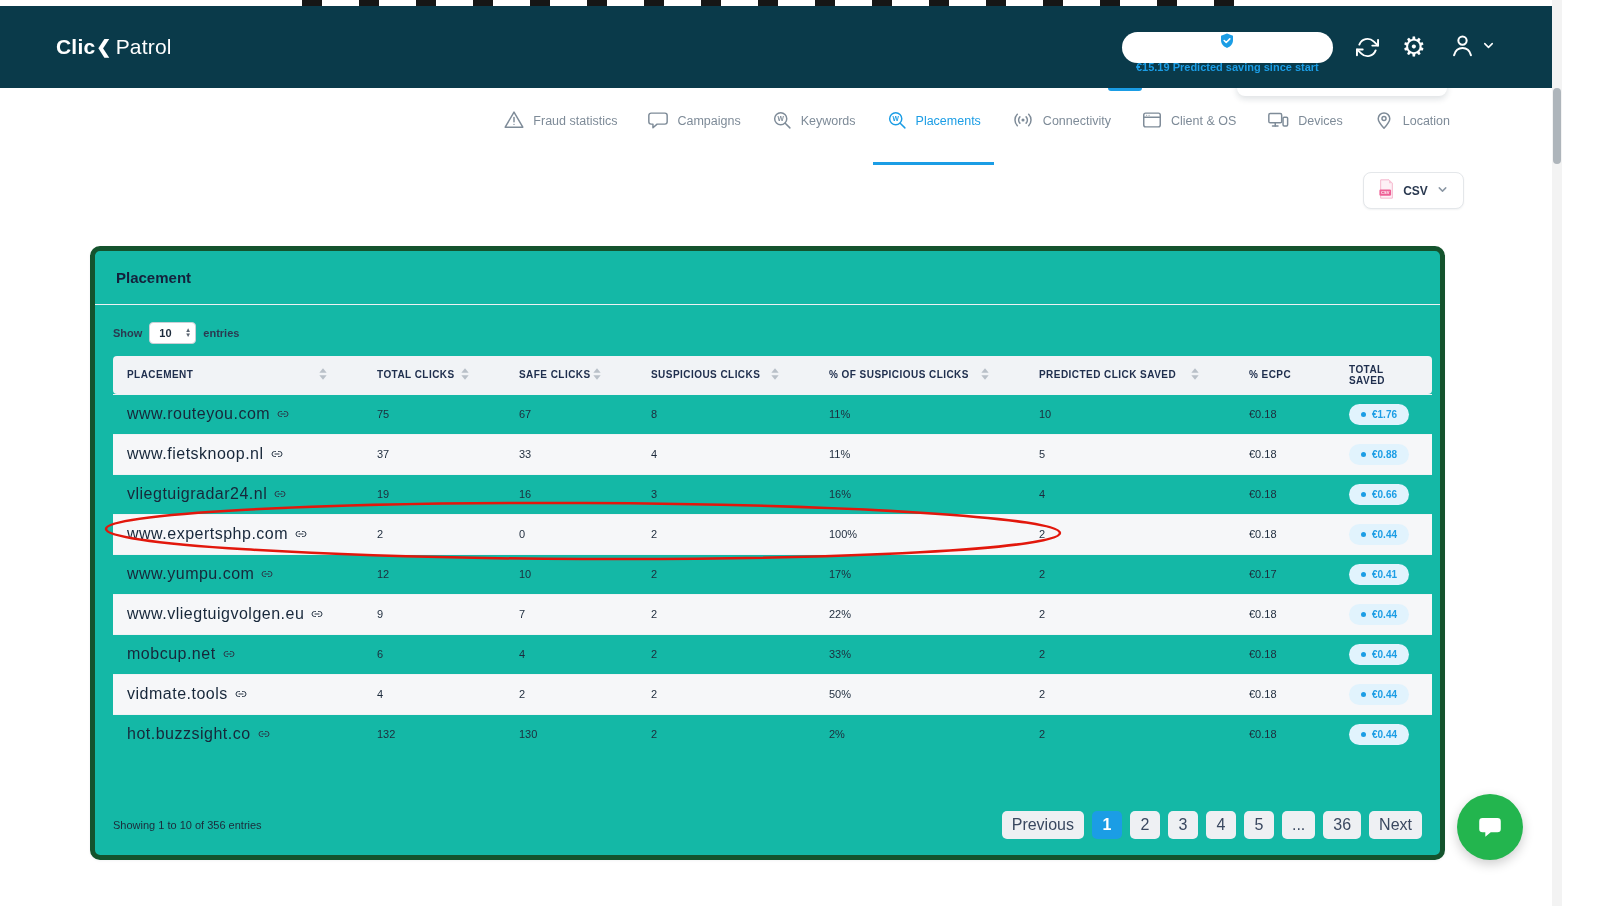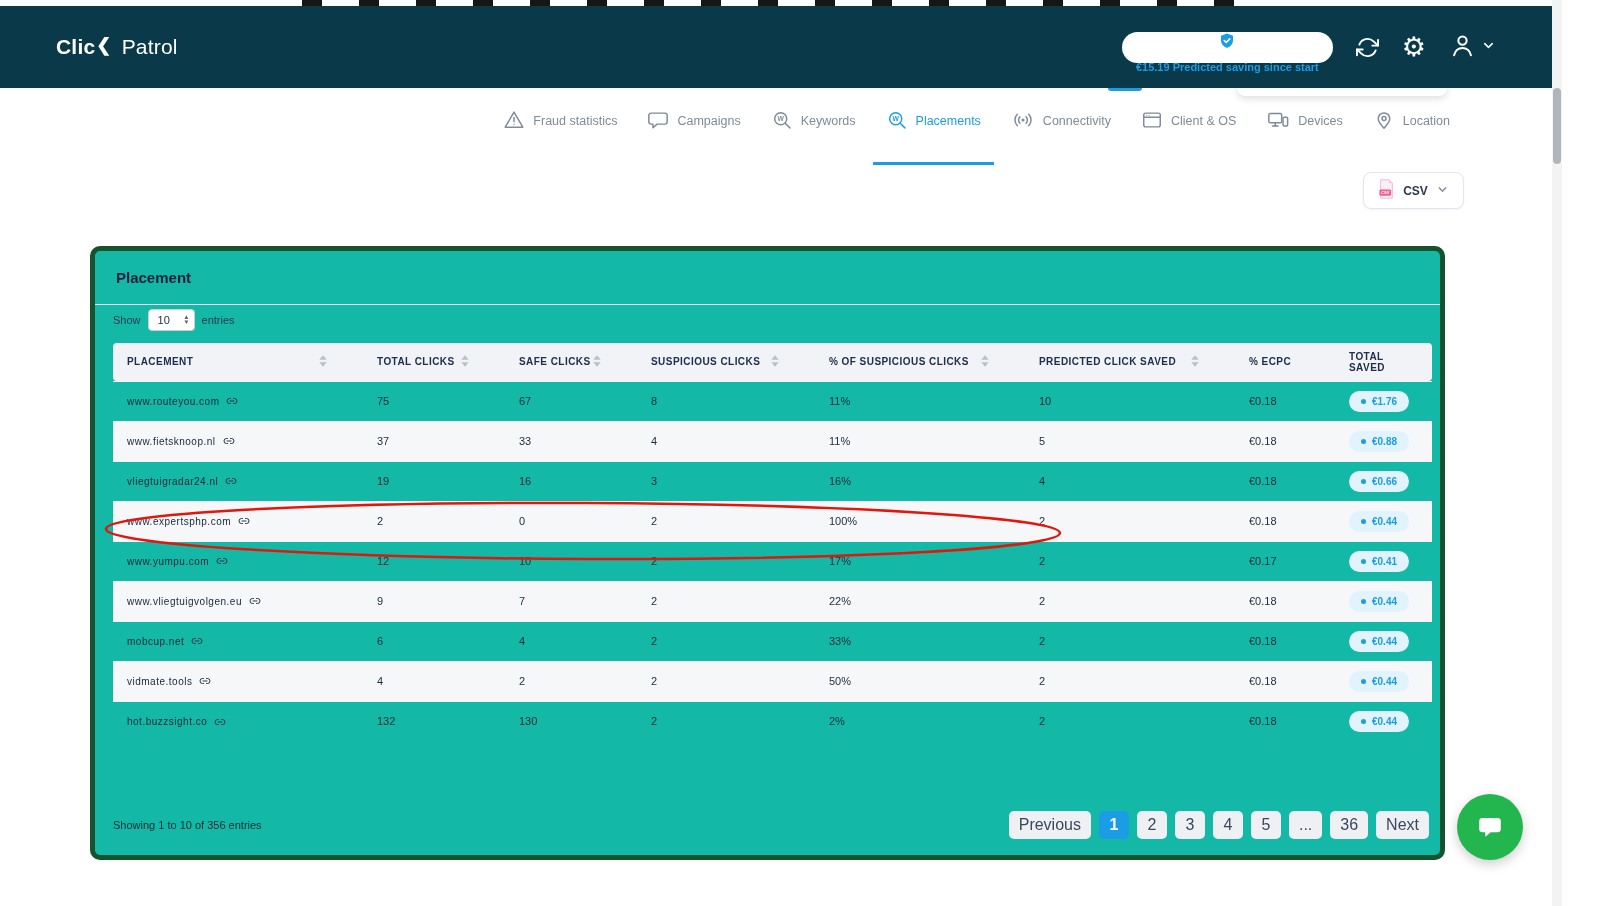--- a/index.html
+++ b/index.html
@@ -7,24 +7,24 @@
   body {
     width:1600px; height:906px; position:relative; overflow:hidden;
     background:#ffffff; font-family:"Liberation Sans", sans-serif;
   }
   
   .browser-strip{position:absolute;top:0;left:302px;width:952px;height:6px;
     background:repeating-linear-gradient(to right,#161616 0 20px,#ffffff 20px 57px);}
   
   .app-header{position:absolute;top:6px;left:0;width:1552px;height:82px;background:#0a3a4a;
     display:flex;align-items:center;padding:0 56px;z-index:10;}
-  .logo{font-size:21px;color:#fff;display:flex;align-items:flex-start;letter-spacing:.2px;}
+  .logo{font-size:21px;color:#fff;display:flex;align-items:flex-end;letter-spacing:.2px;}
   .logo .lb{font-weight:700;}
   .logo .lk{font-weight:700;margin:0 1px;font-size:18px;position:relative;top:-1px;}
-  .logo .lr{font-weight:400;margin-left:9px;}
+  .logo .lr{font-weight:400;margin-left:3px;}
   .header-right{margin-left:auto;display:flex;align-items:center;gap:23px;}
   .savings-badge{background:#fff;border-radius:17px;height:31px;display:flex;align-items:center;gap:8px;
     padding:0 14px;cursor:pointer;flex-direction:column;}
   .savings-badge .txt{color:#1b9de5;font-size:11px;font-weight:700;white-space:nowrap;}
   .icon-btn{display:flex;align-items:center;justify-content:center;color:#fff;background:none;border:none;padding:0;cursor:pointer;}
   .gear-glyph{font-size:27px;color:#fff;line-height:1;}
   .account{display:flex;align-items:center;gap:5px;color:#fff;cursor:pointer;}
   
   .peek-white{position:absolute;top:70px;left:1237px;width:210px;height:26px;background:#fff;
     border-radius:0 0 8px 8px;box-shadow:0 3px 6px rgba(20,40,60,.14);z-index:5;}
@@ -39,41 +39,41 @@
   .tab.active::after{content:"";position:absolute;left:-13px;right:-13px;bottom:-31px;height:2.5px;background:#1b9de5;}
   
   .csv-btn{position:absolute;top:172px;left:1363px;width:101px;height:37px;background:#fff;border:1px solid #e4e7ea;
     border-radius:8px;box-shadow:0 1px 2px rgba(16,30,54,.06);display:flex;align-items:center;justify-content:center;gap:8px;cursor:pointer;}
   .csv-btn .lbl{font-size:12px;font-weight:700;color:#2a3950;}
   
   .card{position:absolute;top:246px;left:90px;width:1355px;height:614px;background:#14b8a6;border:5px solid #14532d;
     border-radius:10px;box-shadow:0 1px 3px rgba(16,30,54,.05);}
   .card-head{height:54px;display:flex;align-items:center;padding:0 21px;border-bottom:1px solid #eef1f3;}
   .card-title{font-size:15px;font-weight:700;color:#14213c;}
-  .entries-row{display:flex;align-items:center;gap:7px;margin:4px 18px 12px;font-size:11px;color:#2b3950;}
+  .entries-row{display:flex;align-items:center;gap:7px;margin:17px 18px 12px;font-size:11px;color:#2b3950;font-weight:bold;}
   .select-box{width:47px;height:22px;border:1px solid #c9cfd6;border-radius:4px;display:flex;align-items:center;
     justify-content:space-between;padding:0 4px 0 9px;cursor:pointer;background:#fff;}
   .select-box .val{font-size:11px;color:#1d2b3c;}
   .stepper{display:flex;flex-direction:column;line-height:4.6px;font-size:6.3px;color:#5a6470;}
   
   table.data{width:1319px;margin:0 18px;border-collapse:collapse;table-layout:fixed;}
   thead th{background:#f1f3f6;height:38px;padding:0 14px;text-align:left;}
   thead th:first-child{border-radius:4px 0 0 4px;}
   thead th:last-child{border-radius:0 4px 4px 0;}
   .th-inner{display:flex;align-items:center;justify-content:space-between;padding-right:22px;
     font-size:10px;font-weight:700;letter-spacing:.45px;color:#202f4e;}
   .th-inner.nosort{padding-right:0;}
   tbody td{height:40px;padding:0 14px;font-size:11px;color:#1d2b3c;border-top:1px solid #f0f2f4;}
   tbody tr:nth-child(even){background:#f6f7f9;}
-  .place-cell{display:inline-flex;align-items:center;gap:7px;font-size:10px;letter-spacing:.5px;color:#17273a;cursor:pointer;}
+  .place-cell{display:inline-flex;align-items:center;gap:7px;font-size:16px;letter-spacing:.5px;color:#17273a;cursor:pointer;}
   .saved-pill{display:inline-flex;align-items:center;gap:6px;background:#e1f3fd;color:#1b9de5;border-radius:13px;
     padding:5px 12px;font-size:10px;font-weight:700;}
   .saved-pill .dot{width:5px;height:5px;border-radius:50%;background:#1b9de5;}
   
-  .card-footer{position:absolute;left:18px;right:11px;bottom:16px;display:flex;align-items:center;justify-content:space-between;}
+  .card-footer{position:absolute;left:18px;right:18px;bottom:16px;display:flex;align-items:center;justify-content:space-between;}
   .summary{font-size:11px;color:#1c2a3a;}
   .pagination{display:flex;gap:8px;}
   .page-btn{min-width:30px;height:28px;padding:0 10px;background:#eef0f3;border:none;border-radius:5px;font-size:16px;
     color:#3a4860;display:flex;align-items:center;justify-content:center;cursor:pointer;font-family:inherit;}
   .page-btn.active{background:#1b9de5;color:#fff;font-weight:700;}
   
   .annotation{position:absolute;left:100px;top:498px;z-index:20;pointer-events:none;}
   .chat{position:absolute;left:1457px;top:794px;width:66px;height:66px;border-radius:50%;background:#23b54e;
     box-shadow:0 4px 12px rgba(0,0,0,.2);display:flex;align-items:center;justify-content:center;cursor:pointer;z-index:30;}
   .sb-track{position:absolute;left:1552px;top:0;width:10px;height:906px;background:#f3f3f3;}

